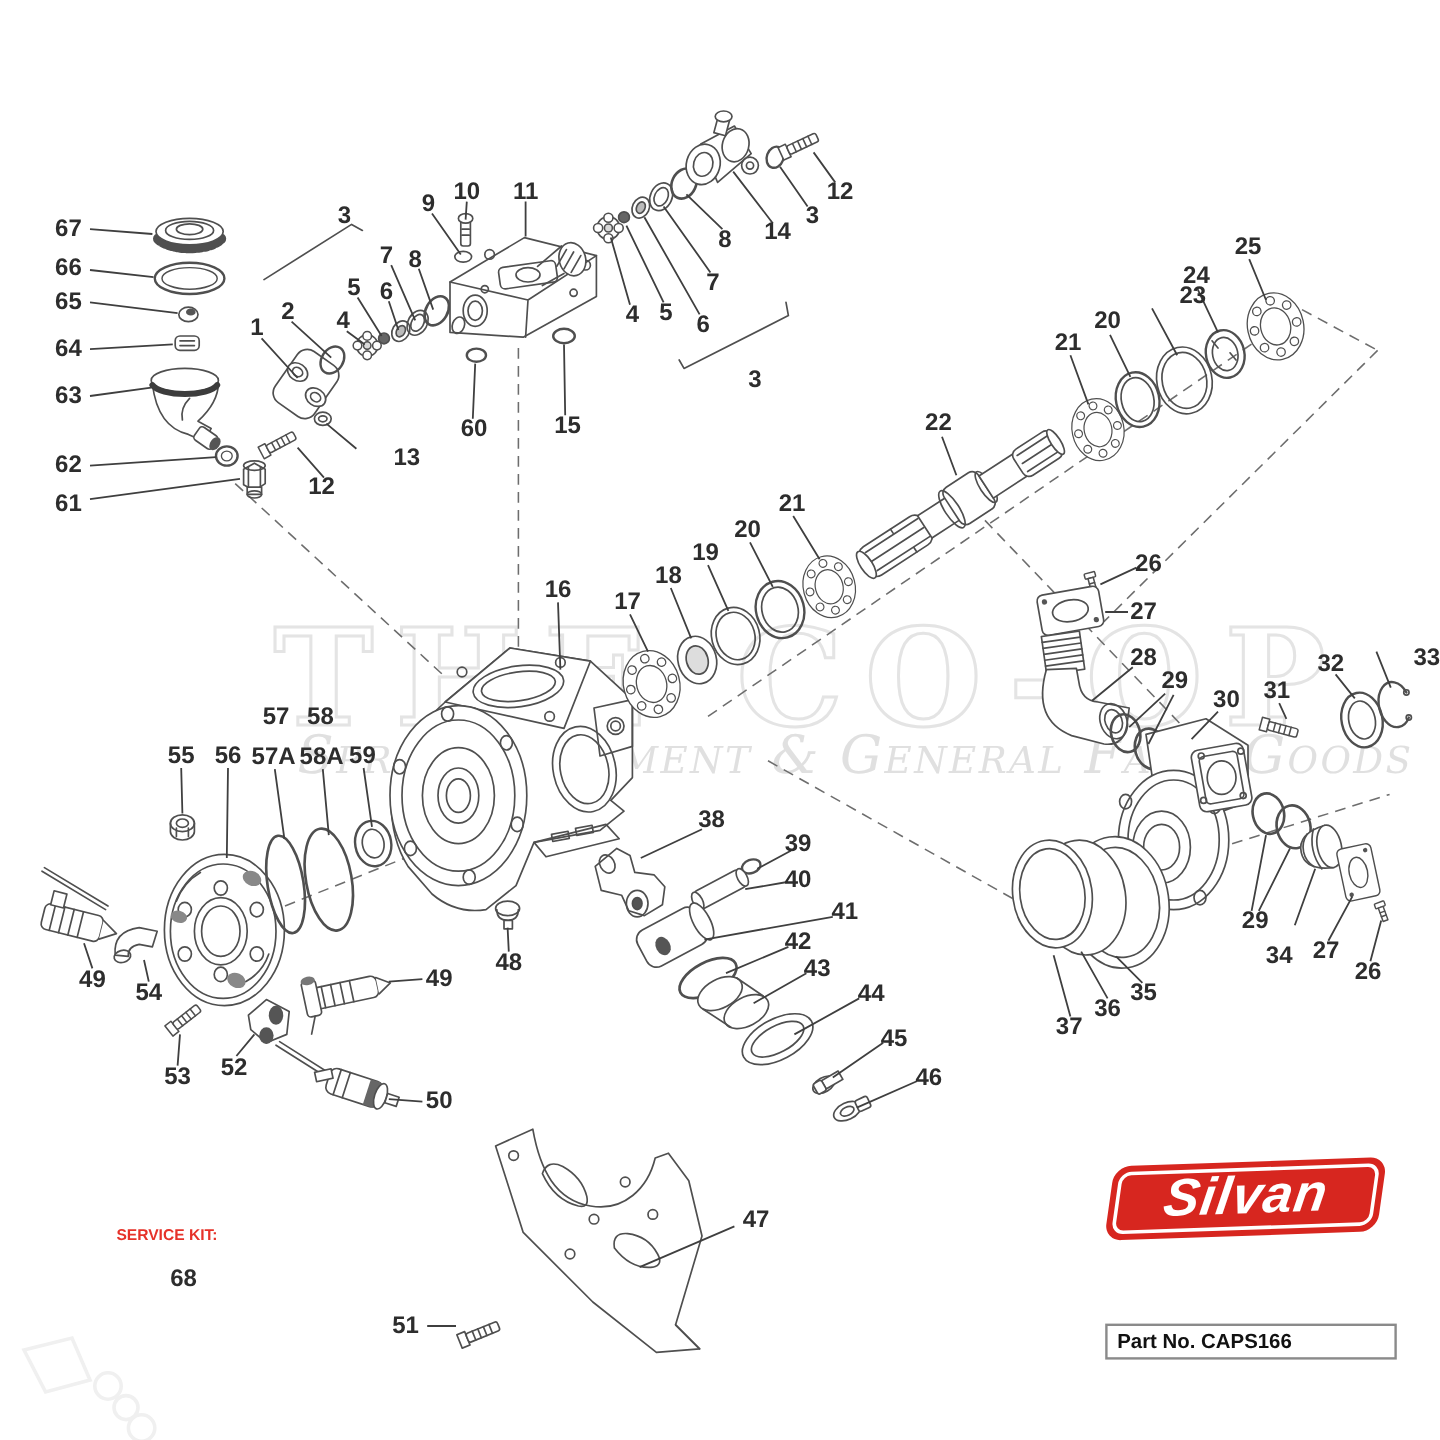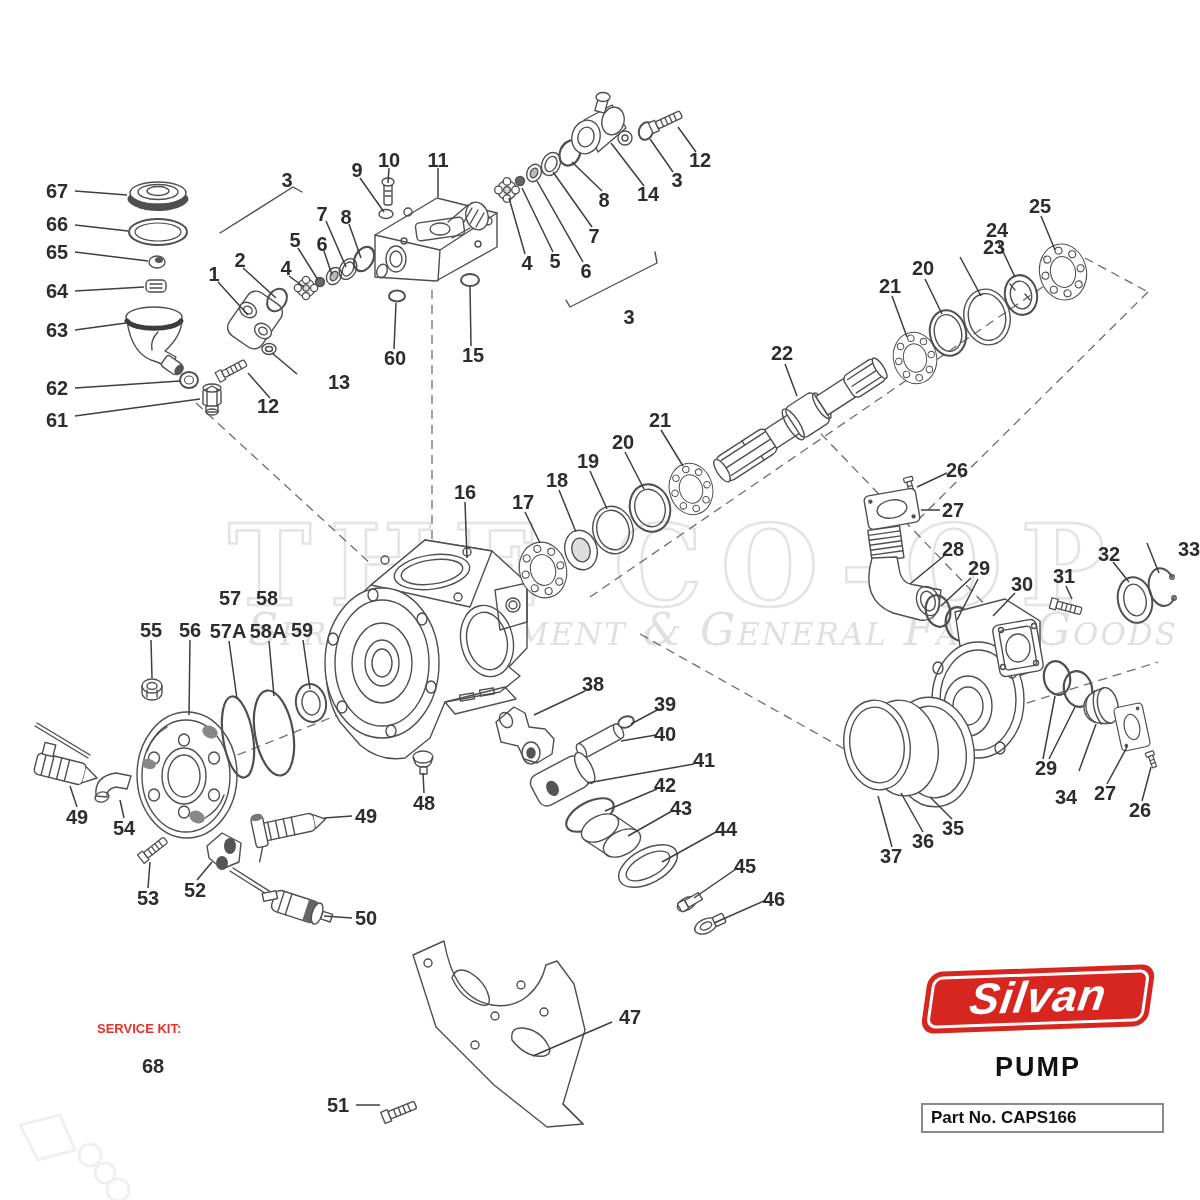--- a/index.html
+++ b/index.html
@@ -605,16 +605,15 @@
       <span class="callout" style="left: 153px; top: 1066px;">68</span>
     </div>
 
   <span class="sk-label">SERVICE KIT:</span>
 
   <div class="logo-outer">
     <div class="logo-inner">
       <span class="logo-text">Silvan</span>
     </div>
   </div>
-  <div class="product">PUMP</div>
   <div class="partbox">Part No. CAPS166</div>
 
 </div>
 
 </body></html>

